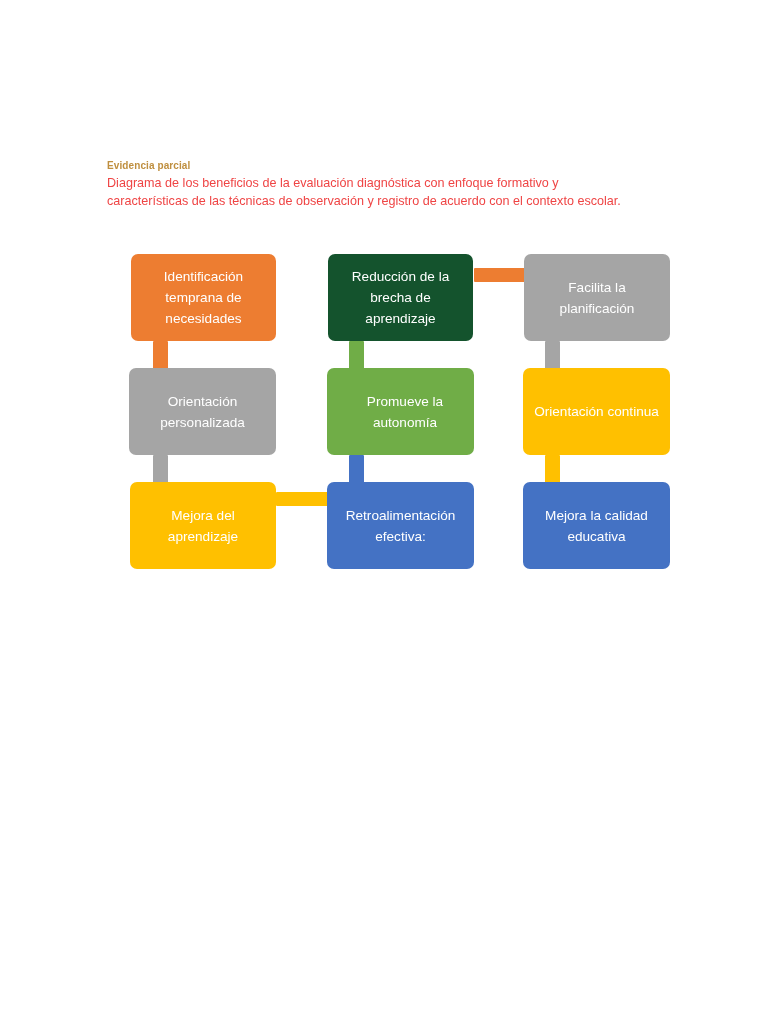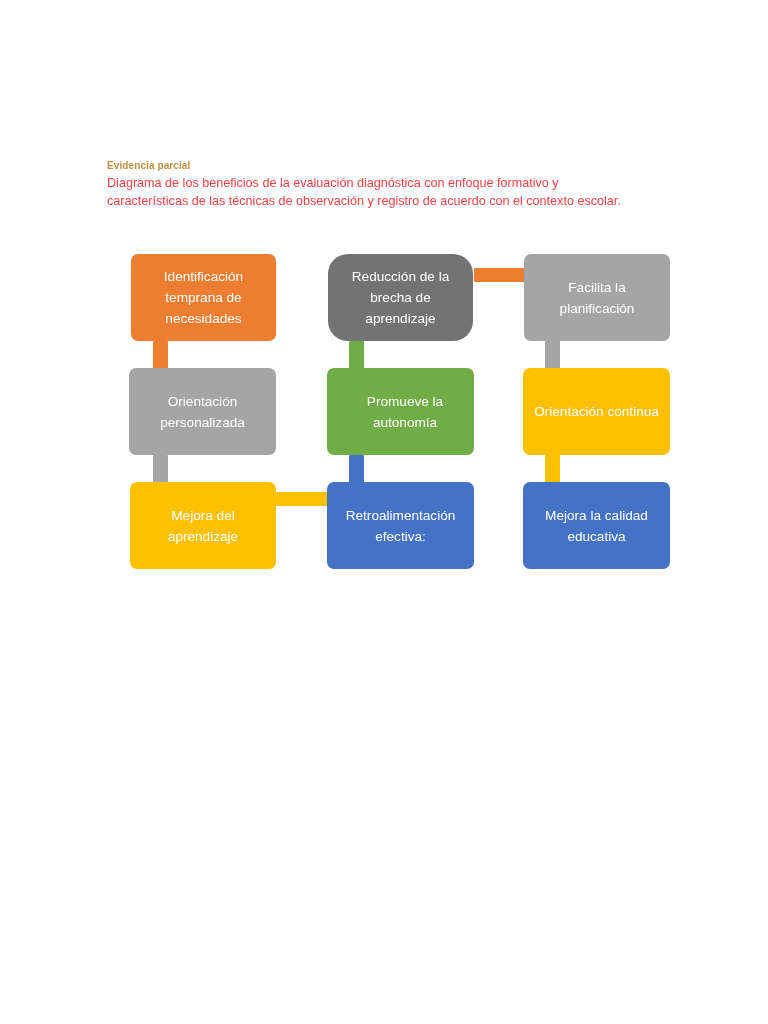--- a/index.html
+++ b/index.html
@@ -101,21 +101,21 @@
       <div class="connector" style="left: 130px; top: 341px; width: 15px; height: 28px; background: rgb(237, 125, 49);"></div>
       <div class="connector" style="left: 326px; top: 341px; width: 15px; height: 28px; background: rgb(112, 173, 71);"></div>
       <div class="connector" style="left: 522px; top: 341px; width: 15px; height: 28px; background: rgb(165, 165, 165);"></div>
       <div class="connector" style="left: 130px; top: 455px; width: 15px; height: 28px; background: rgb(165, 165, 165);"></div>
       <div class="connector" style="left: 326px; top: 455px; width: 15px; height: 28px; background: rgb(68, 114, 196);"></div>
       <div class="connector" style="left: 522px; top: 455px; width: 15px; height: 28px; background: rgb(255, 192, 0);"></div>
       <div class="connector" style="left: 253px; top: 492px; width: 52px; height: 14px; background: rgb(255, 192, 0);"></div>
       <div class="node" style="left: 108px; top: 254px; width: 145px; height: 87px; background: rgb(237, 125, 49);">
         <span class="node-label">Identificación temprana de necesidades</span>
       </div>
-      <div class="node" style="left: 305px; top: 254px; width: 145px; height: 87px; background: #737373; border-radius: 20px;">
+      <div class="node" style="left: 305px; top: 254px; width: 145px; height: 87px; background: #14532d;">
         <span class="node-label">Reducción de la brecha de aprendizaje</span>
       </div>
       <div class="node" style="left: 501px; top: 254px; width: 146px; height: 87px; background: rgb(165, 165, 165);">
         <span class="node-label">Facilita la planificación</span>
       </div>
       <div class="node" style="left: 106px; top: 368px; width: 147px; height: 87px; background: rgb(165, 165, 165);">
         <span class="node-label">Orientación personalizada</span>
       </div>
       <div class="node" style="left: 304px; top: 368px; width: 147px; height: 87px; background: rgb(112, 173, 71); padding-left: 18px;">
         <span class="node-label">Promueve la autonomía</span>

